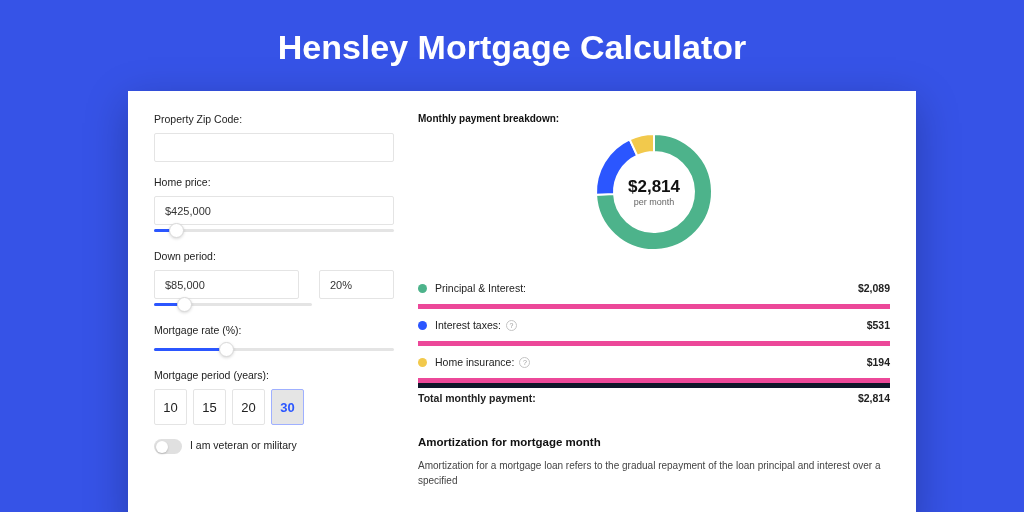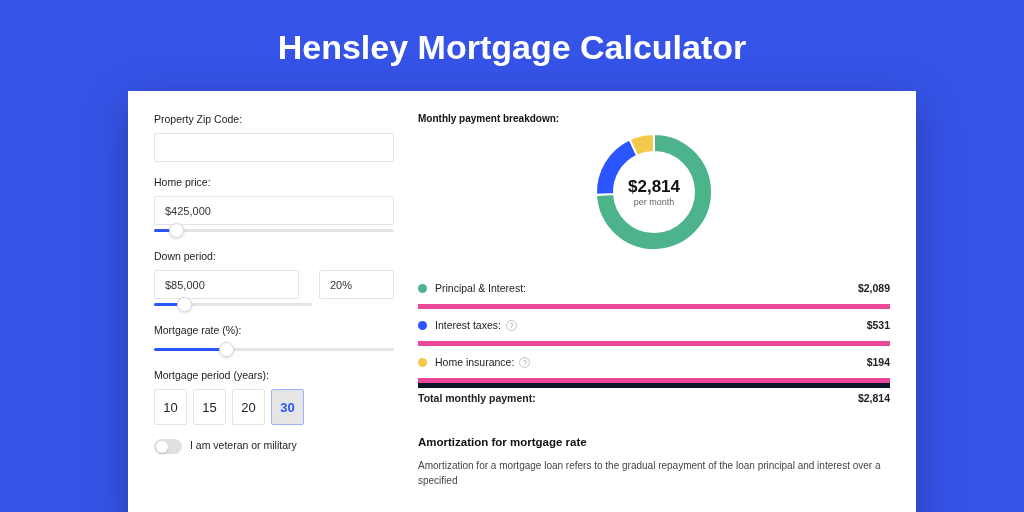--- a/index.html
+++ b/index.html
@@ -147,18 +147,18 @@
           </span>
           <span class="legend-val">$194</span>
         </div>
         <div class="legend-row total">
           <span class="legend-label">Total monthly payment:</span>
           <span class="legend-val">$2,814</span>
         </div>
       </div>
 
     <div class="amort-block">
-      <div class="amort-title">Amortization for mortgage rate</div>
+      <div class="amort-title">Amortization for mortgage month</div>
       <div class="amort-text">Amortization for a mortgage loan refers to the gradual repayment of the loan principal and interest over a specified</div>
     </div>
   </div>
 
 </div>
 
 </body></html>

